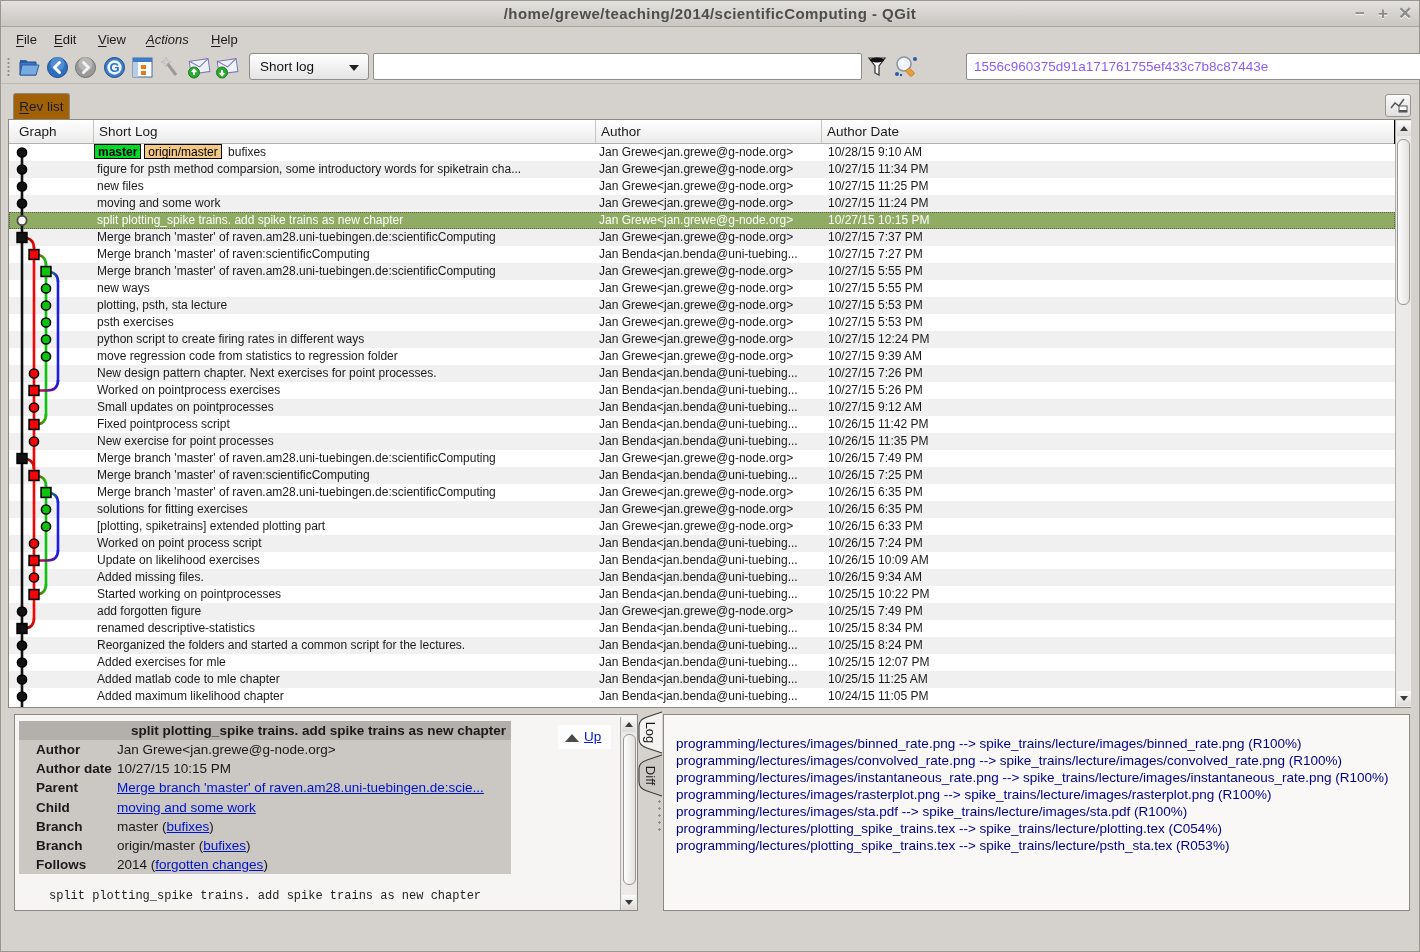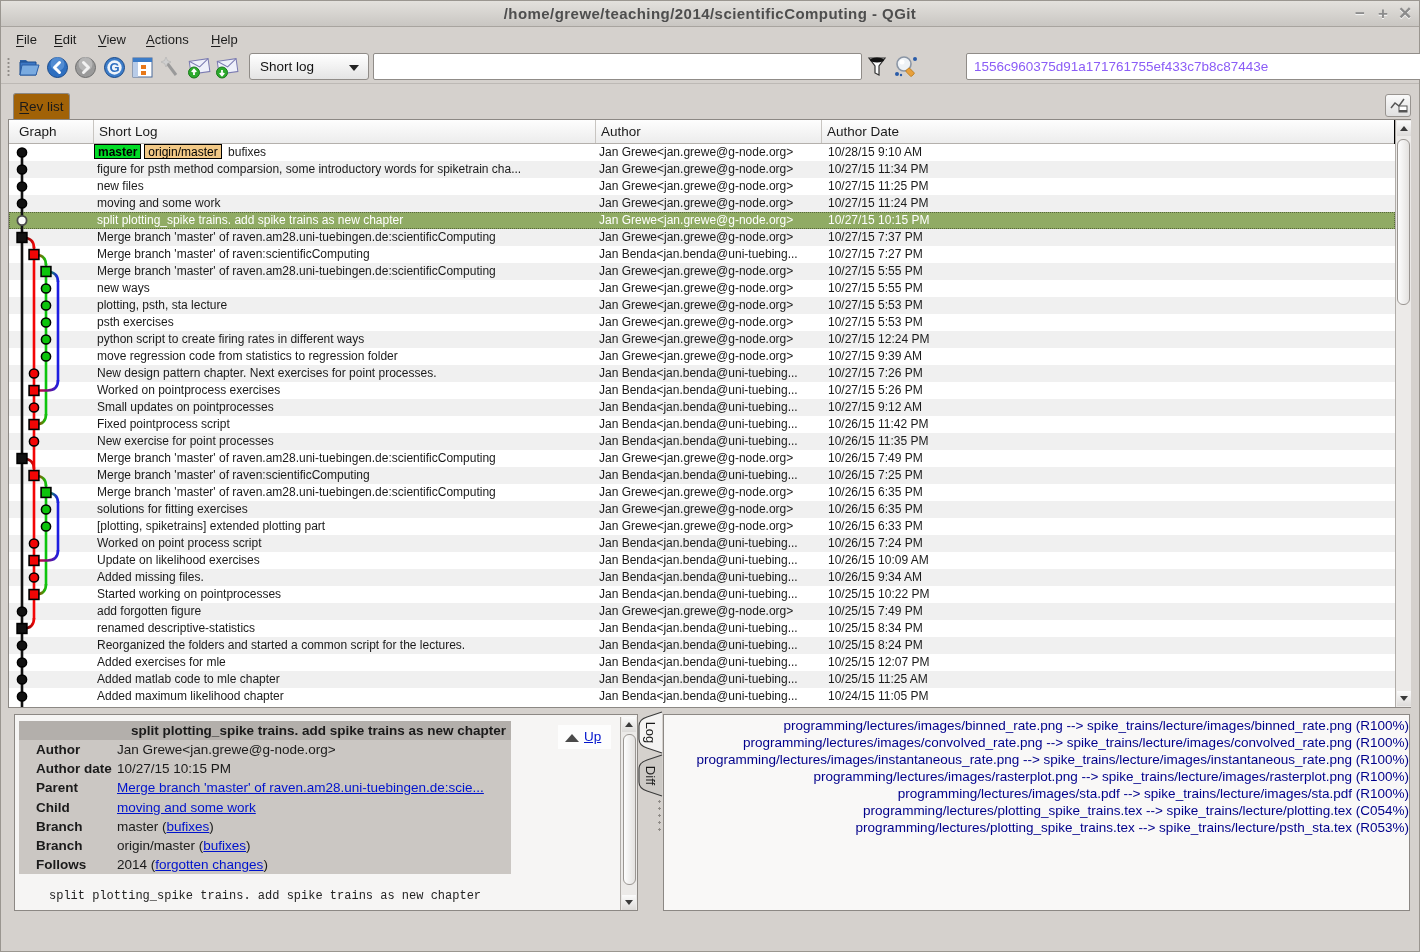--- a/index.html
+++ b/index.html
@@ -71,36 +71,36 @@
 #uparr { display:inline-block; width:0; height:0; border-left:7px solid transparent; border-right:7px solid transparent; border-bottom:8px solid #4a4a4a; margin-right:5px; position:relative; top:1px; }
 #monoline { position:absolute; left:34px; top:174px; font-family:"Liberation Mono", monospace; font-size:12px; color:#222; }
 
 #lscroll { position:absolute; left:605px; top:2px; width:17px; height:193px; background:#eceae8; border-left:1px solid #b0aca8; }
 #lthumb { position:absolute; left:2px; top:17px; width:13px; height:151px; background:linear-gradient(90deg,#fdfdfd,#e4e2e0); border:1px solid #9a9692; border-radius:6px; }
 
 #vtabs { position:absolute; left:636px; top:710px; width:26px; height:200px; }
 
 #bframe-r { position:absolute; left:662px; top:713px; width:747px; height:197px; border:1px solid #8c8884; background:#f9f8f7; overflow:hidden; }
 .fline { height:17px; line-height:17px; color:#00008b; padding-left:12px; white-space:nowrap; }
-#flines { padding-top:2px;text-align:right; }
+#flines { padding-top:20px; }
 #splitdots { position:absolute; left:657px; top:797px; width:3px; height:34px;
   background-image:radial-gradient(circle, #8f8b87 1px, transparent 1.2px); background-size:3px 7px; }
 </style></head>
 <body>
 <div id="win">
 <div id="titlebar">/home/grewe/teaching/2014/scientificComputing - QGit
   <span class="winbtn" style="right:49px;">−</span>
   <span class="winbtn" style="right:26px;">+</span>
   <span class="winbtn" style="right:4px;">✕</span>
 </div>
 <div id="menubar">
   <span class="mitem" style="left:15px;"><u>F</u>ile</span>
   <span class="mitem" style="left:53px;"><u>E</u>dit</span>
   <span class="mitem" style="left:97px;"><u>V</u>iew</span>
-  <span class="mitem" style="left:145px;"><u>A</u>ctions</span>
+  <span class="mitem" style="left:145px;font-style:italic;"><u>A</u>ctions</span>
   <span class="mitem" style="left:210px;"><u>H</u>elp</span>
 </div>
 <div id="toolbar">
   <div id="tbhandle"></div>
 </div>
 
 <svg class="ticon" style="left:17px;" width="23" height="23" viewBox="0 0 23 23">
   <path d="M2 4 h6 l2 2 h8 v3 h-16 z" fill="#2c62a8"></path>
   <path d="M2 6 h16 v13 h-16 z" fill="#3c77c4" stroke="#1d4c8c" stroke-width="1"></path>
   <path d="M4 9 h17 l-3 10 h-16 z" fill="#7aabe0" stroke="#2a5ea6" stroke-width="1"></path>

